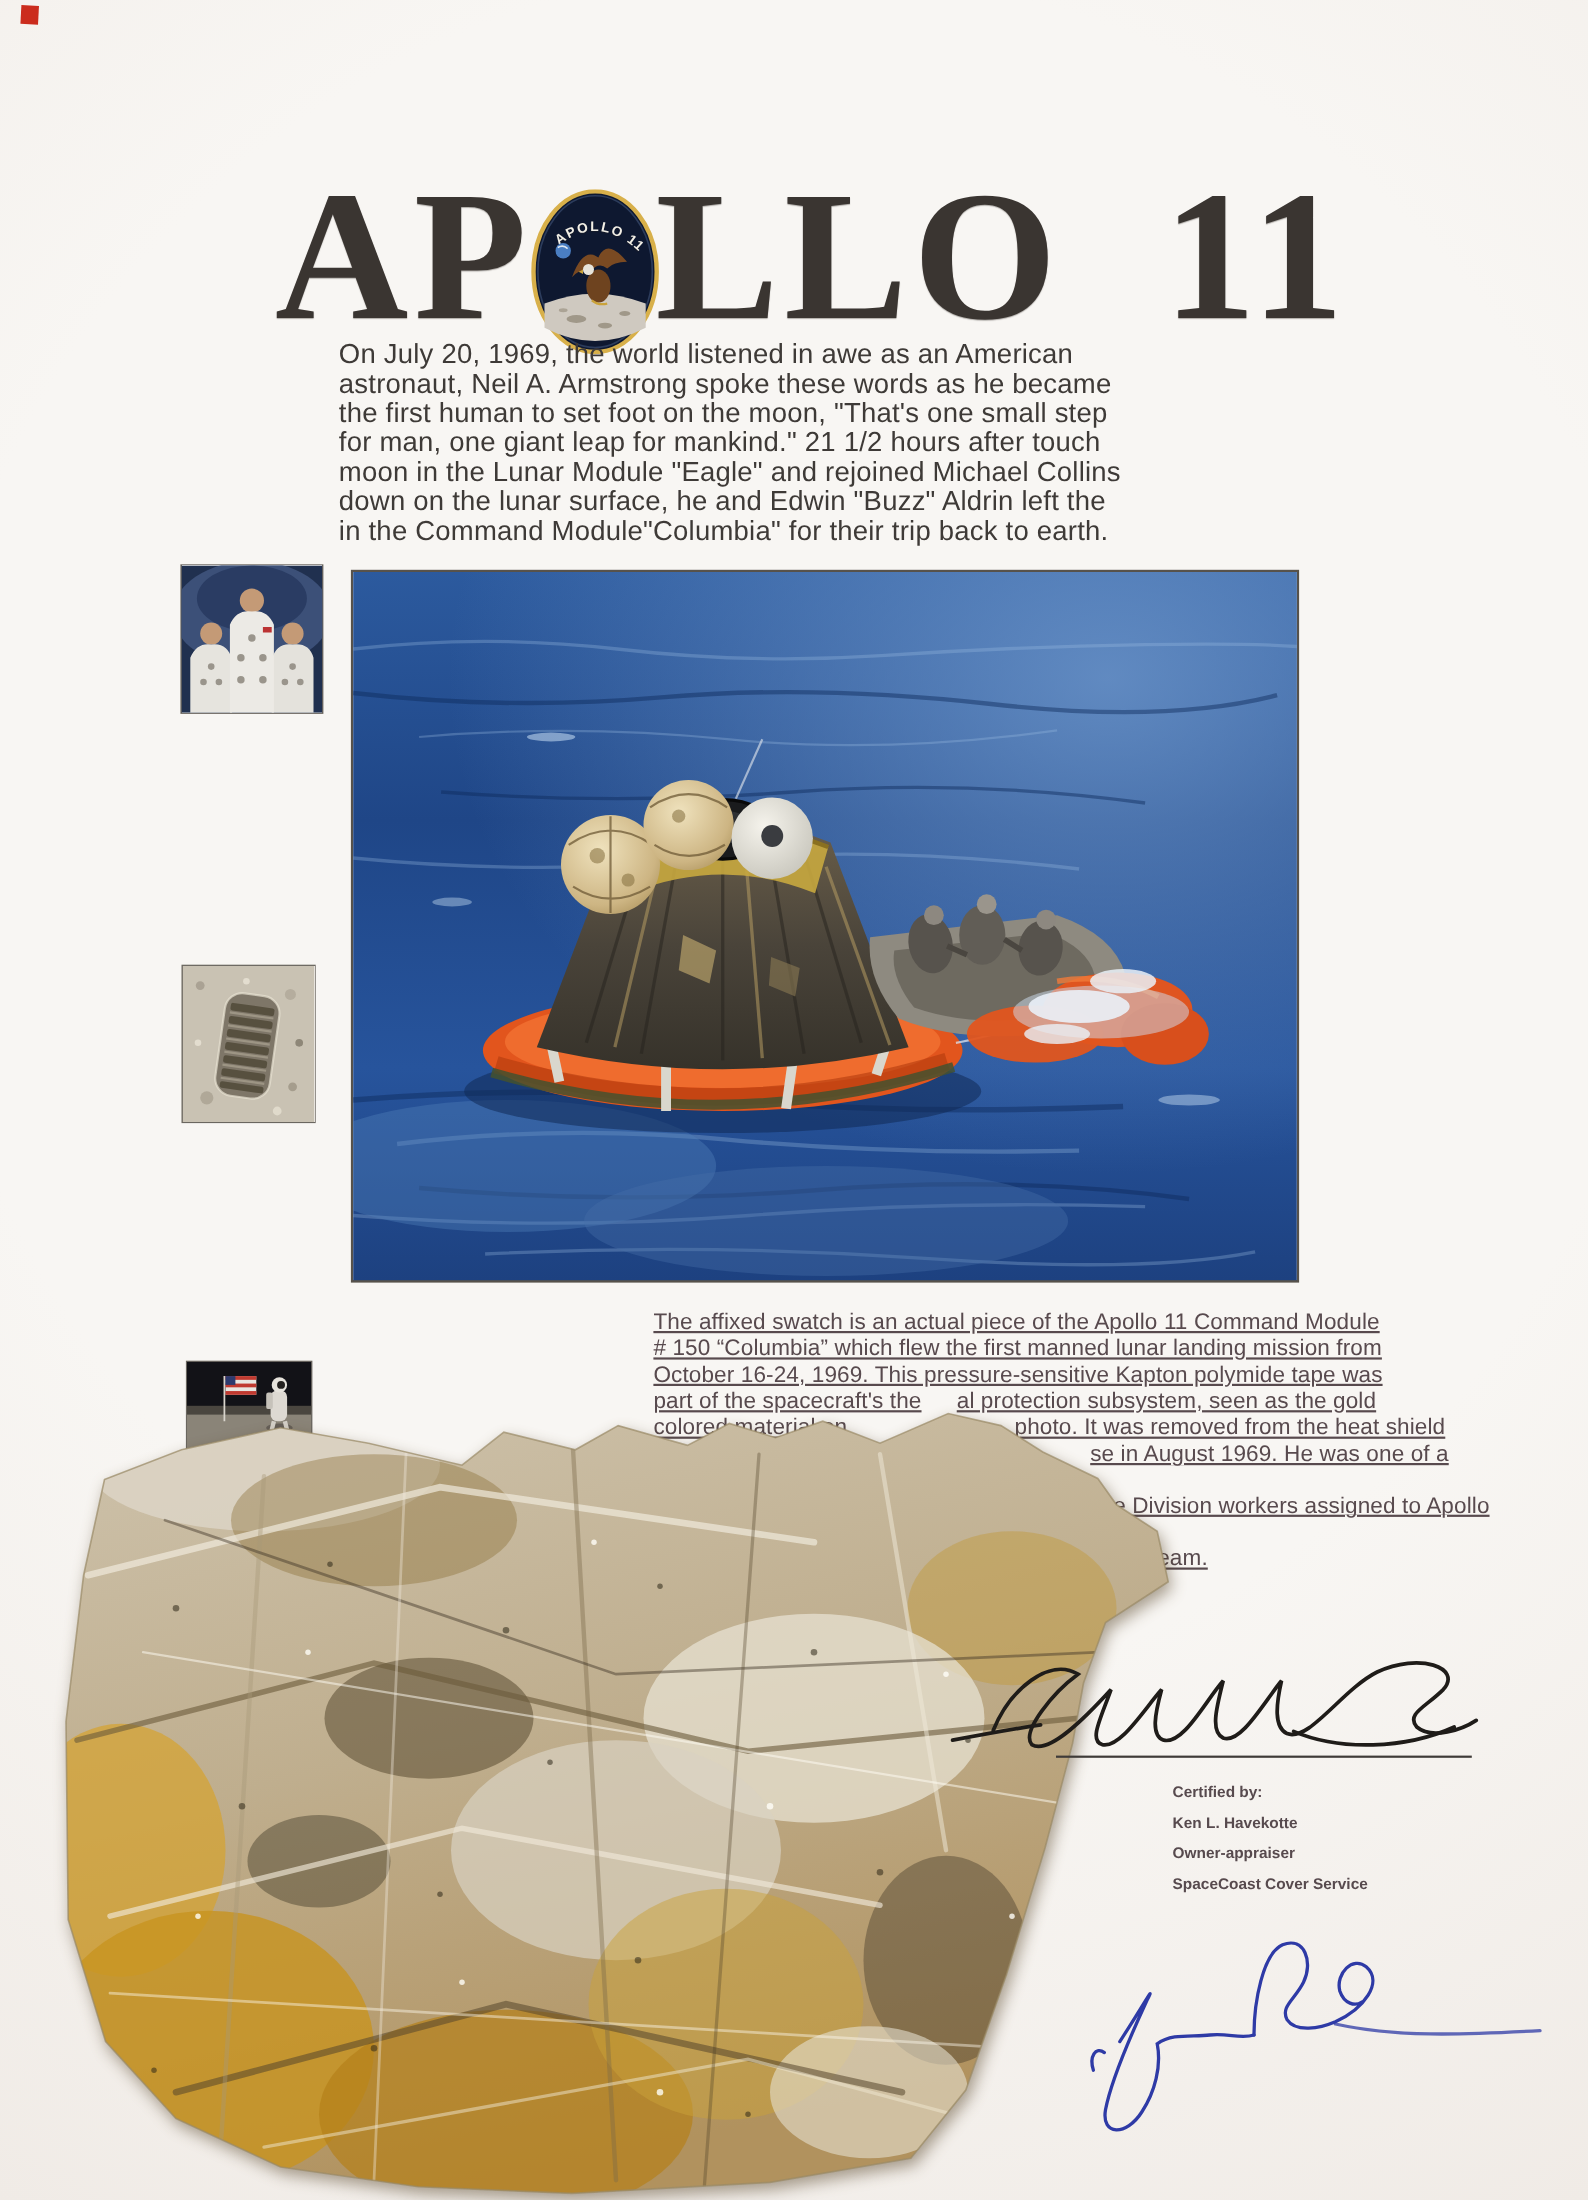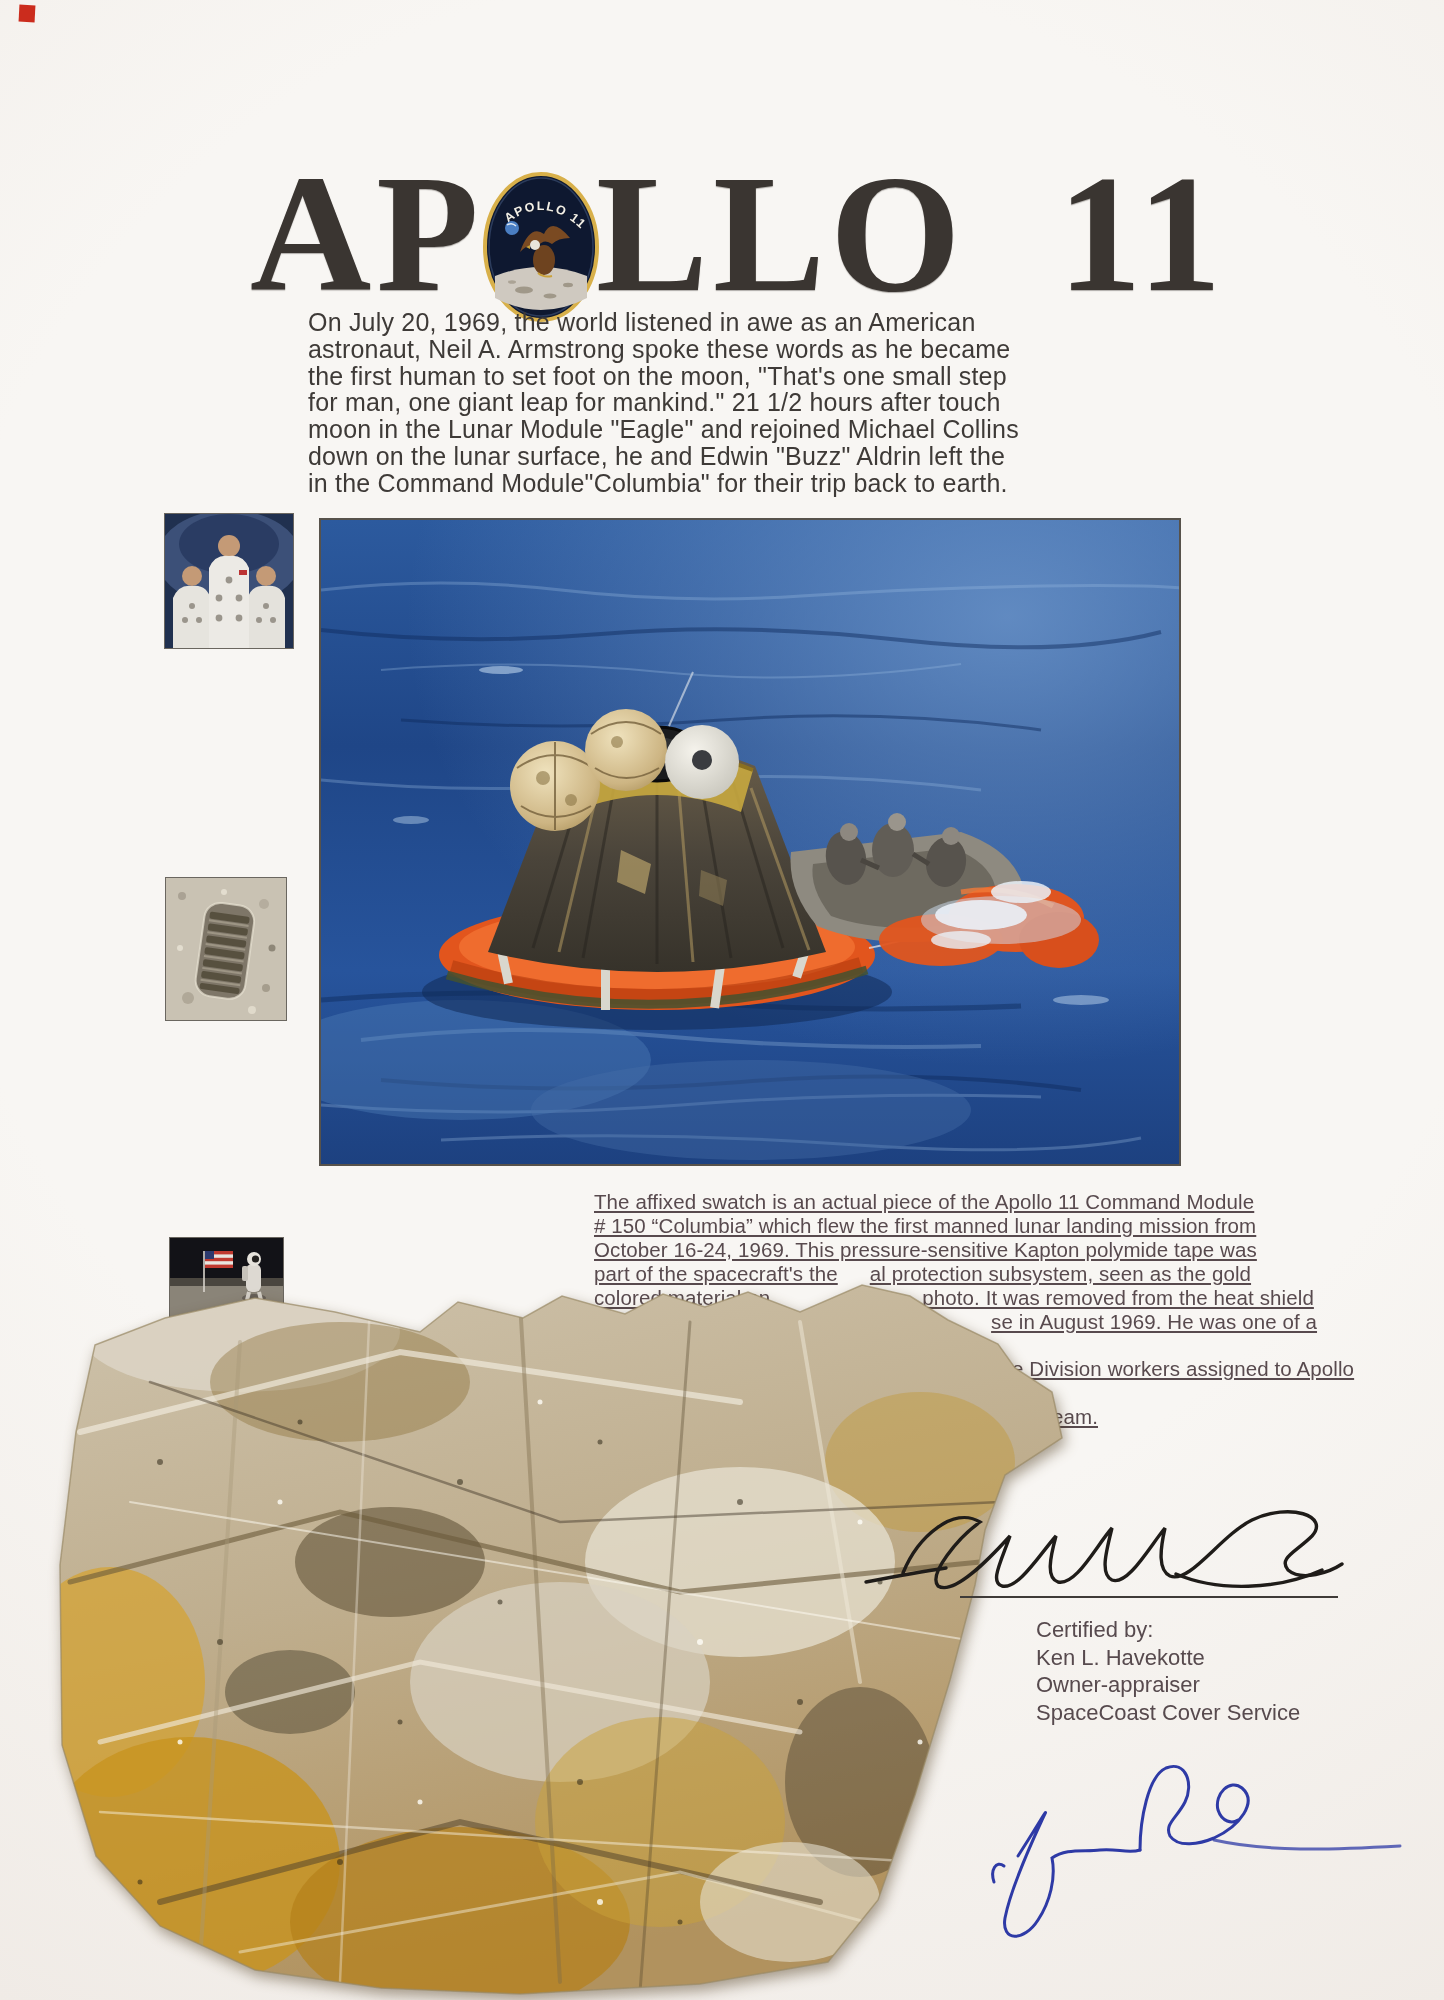--- a/index.html
+++ b/index.html
@@ -26,21 +26,21 @@
   .photo{left:321px;top:520px;box-shadow:0 0 0 2px #57524b;}
   
   .swatch-par{left:594px;top:1190px;width:770px;font-size:20.5px;line-height:23.9px;
     color:#584a4e;letter-spacing:.1px;text-decoration:underline;}
   .swatch-par .gap40{display:inline-block;width:32px;}
   .swatch-par .gap150{display:inline-block;width:152px;}
   .swatch-par .gap250{display:inline-block;width:252px;}
   .swatch-par .l7{margin-left:418px;}
   .swatch-par .l8{margin-left:458px;}
   
-  .cert{left:1036px;top:1616px;font-size:22px;line-height:27.6px;color:#574a4e;}
+  .cert{left:1066px;top:1616px;font-size:14px;line-height:27.6px;color:#574a4e;font-weight:bold;}
   .sig-rule{left:960px;top:1596px;width:378px;height:2px;background:#3f3b38;z-index:30;}
   .sig-black{left:858px;top:1478px;z-index:31;}
   .sig-blue{left:988px;top:1760px;z-index:31;}
   
   .foil{left:40px;top:1262px;z-index:20;filter:drop-shadow(3px 6px 7px rgba(70,50,20,.45));}
 </style>
 </head>
 <body>
 
 <div class="page">

